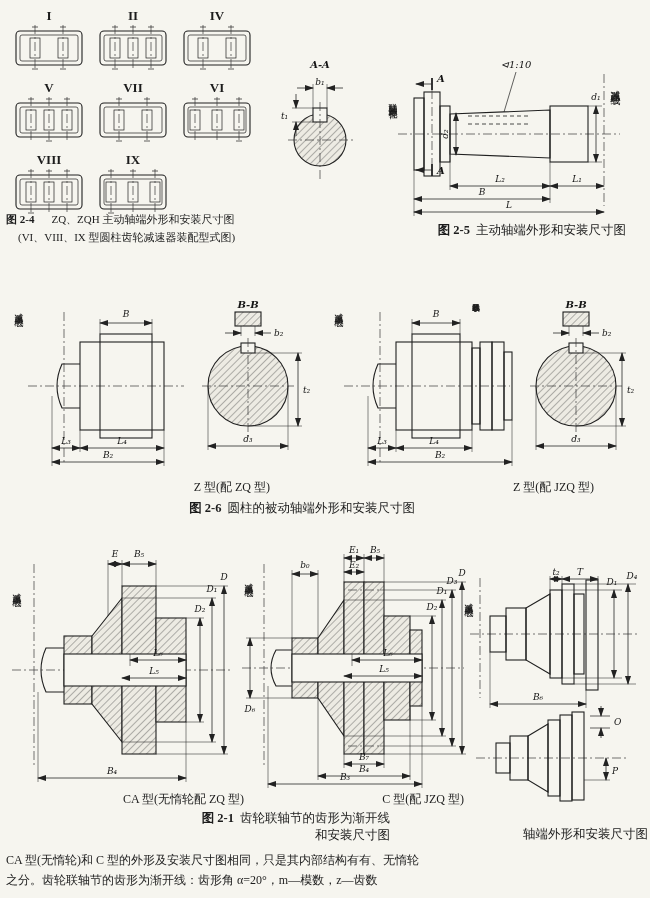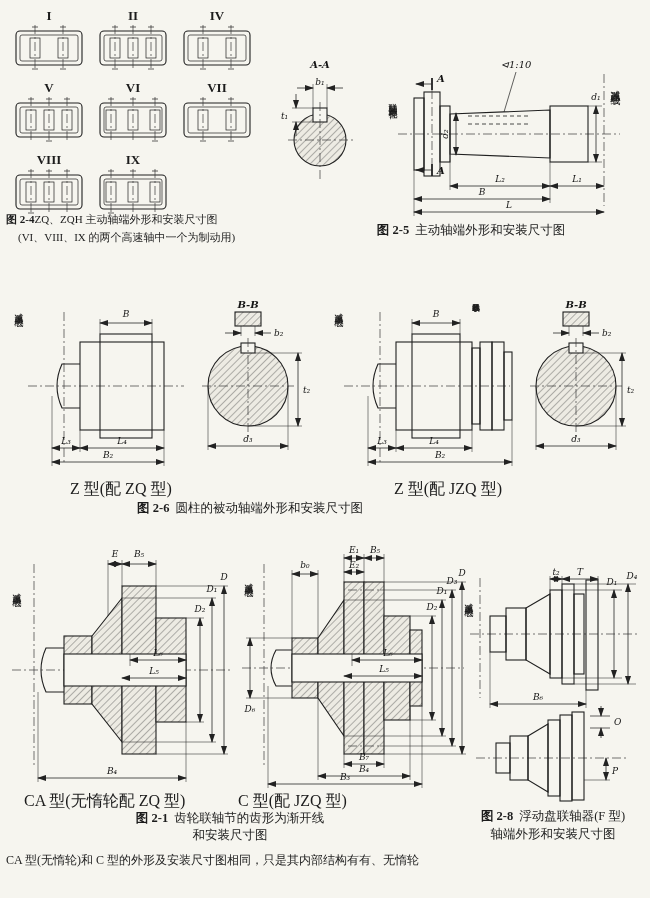--- a/index.html
+++ b/index.html
@@ -1,25 +1,25 @@
 <!DOCTYPE html>
 <html><head>
 <meta charset="utf-8">
 <style>
   *{margin:0;padding:0;box-sizing:border-box}
   html,body{width:650px}
   body{background:#9a9a9a;font-family:"Liberation Serif",serif}
   .page{position:relative;width:650px;height:898px;background:#f6f5ef;color:#1c1c1c;overflow:hidden}
   .abs{position:absolute}
   .vtext{writing-mode:vertical-rl;text-orientation:upright;letter-spacing:1px;line-height:1;color:#1c1c1c}
-  .cap{font-size:12.5px;white-space:nowrap;text-align:center}
+  .cap{font-size:12.5px;white-space:nowrap;text-align:right}
   .cap b{margin-right:6px}
   .capl{font-size:11px;white-space:nowrap}
-  .capl b{margin-right:0}
-  .sub{font-size:16px;white-space:nowrap;text-align:left}
+  .capl b{margin-right:17px}
+  .sub{font-size:12px;white-space:nowrap;text-align:right}
   .foot{font-size:12px;white-space:nowrap}
   .rn{font-size:13px;font-weight:bold;text-align:center;height:15px}
   .grid24{display:grid;grid-template-columns:repeat(3,82px);grid-row-gap:3px;grid-column-gap:2px}
   .cell{text-align:center}
   svg text{font-family:"DejaVu Serif",serif;fill:#141414;font-style:italic;font-size:10px}
   svg text.dls{font-size:9px}
   svg text.sec{font-weight:bold;font-size:10px}
   .ln{stroke:#202020;stroke-width:1.1;fill:none}
   .lnt{stroke:#202020;stroke-width:.7;fill:none}
   .cl{stroke:#3a3a3a;stroke-width:.7;stroke-dasharray:9 3 2 3;fill:none}
@@ -97,45 +97,45 @@
           <rect class="lnt" x="11" y="12" width="58" height="26" rx="2"></rect>
       <rect class="lnt" x="17" y="15" width="10" height="20"></rect>
           <rect class="lnt" x="35" y="15" width="10" height="20"></rect>
           <rect class="lnt" x="53" y="15" width="10" height="20"></rect>
       <path class="cl" d="M22,2V48M40,2V48M58,2V48"></path>
           <path class="lnt" d="M19,4H25M37,4H43M55,4H61M37,46H43"></path>
     </svg>
   </div>
 
   <div class="cell">
+    <div class="rn">VII</div>
+    <svg width="80" height="50" viewBox="0 0 80 50">
+      <rect class="ln" x="7" y="8" width="66" height="34" rx="4"></rect>
+          <rect class="lnt" x="11" y="12" width="58" height="26" rx="2"></rect>
+      <rect class="lnt" x="21" y="15" width="10" height="20"></rect>
+          <rect class="lnt" x="49" y="15" width="10" height="20"></rect>
+      <path class="cl" d="M26,2V48M54,2V48"></path>
+          <path class="lnt" d="M23,4H29M51,4H57M23,46H29M51,46H57"></path>
+    </svg>
+  </div>
+
+  <div class="cell">
     <div class="rn">VI</div>
     <svg width="80" height="50" viewBox="0 0 80 50">
       <rect class="ln" x="7" y="8" width="66" height="34" rx="4"></rect>
           <rect class="lnt" x="11" y="12" width="58" height="26" rx="2"></rect>
       <rect class="lnt" x="13" y="15" width="10" height="20"></rect>
           <rect class="lnt" x="35" y="15" width="10" height="20"></rect>
           <rect class="lnt" x="57" y="15" width="10" height="20"></rect>
       <path class="cl" d="M18,2V48M40,2V48M62,2V48"></path>
           <path class="lnt" d="M15,4H21M37,4H43M59,4H65M59,46H65"></path>
     </svg>
   </div>
 
   <div class="cell">
-    <div class="rn">VII</div>
-    <svg width="80" height="50" viewBox="0 0 80 50">
-      <rect class="ln" x="7" y="8" width="66" height="34" rx="4"></rect>
-          <rect class="lnt" x="11" y="12" width="58" height="26" rx="2"></rect>
-      <rect class="lnt" x="21" y="15" width="10" height="20"></rect>
-          <rect class="lnt" x="49" y="15" width="10" height="20"></rect>
-      <path class="cl" d="M26,2V48M54,2V48"></path>
-          <path class="lnt" d="M23,4H29M51,4H57M23,46H29M51,46H57"></path>
-    </svg>
-  </div>
-
-  <div class="cell">
     <div class="rn">VIII</div>
     <svg width="80" height="50" viewBox="0 0 80 50">
       <rect class="ln" x="7" y="8" width="66" height="34" rx="4"></rect>
           <rect class="lnt" x="11" y="12" width="58" height="26" rx="2"></rect>
       <rect class="lnt" x="17" y="15" width="10" height="20"></rect>
           <rect class="lnt" x="35" y="15" width="10" height="20"></rect>
           <rect class="lnt" x="53" y="15" width="10" height="20"></rect>
       <path class="cl" d="M22,2V48M40,2V48M58,2V48"></path>
           <path class="lnt" d="M19,4H25M37,4H43M55,4H61M19,46H25"></path>
     </svg>
@@ -149,21 +149,21 @@
       <rect class="lnt" x="13" y="15" width="10" height="20"></rect>
           <rect class="lnt" x="35" y="15" width="10" height="20"></rect>
           <rect class="lnt" x="57" y="15" width="10" height="20"></rect>
       <path class="cl" d="M18,2V48M40,2V48M62,2V48"></path>
           <path class="lnt" d="M15,4H21M37,4H43M59,4H65M15,46H21"></path>
     </svg>
   </div>
 </div>
 
 <div class="abs capl" style="left:6px;top:212px"><b>图 2-4</b><span>ZQ、ZQH 主动轴端外形和安装尺寸图</span></div>
-<div class="abs capl" style="left:18px;top:230px">(VI、VIII、IX 的两个高速轴中一个为制动用)</div>
+<div class="abs capl" style="left:18px;top:230px">(VI、VIII、IX 型圆柱齿轮减速器装配型式图)</div>
 
 <svg class="abs" style="left:278px;top:54px" width="368" height="166" viewBox="0 0 368 166">
 
   <text class="sec" x="42" y="14" text-anchor="middle">A-A</text>
   <g>
     <circle class="ht" cx="42" cy="86" r="26"></circle>
     <rect class="bg" x="35" y="54" width="14" height="14"></rect>
     <path class="cl" d="M42,48V126M10,86H76"></path>
   </g>
   <g>
@@ -481,18 +481,18 @@
     <rect class="ln" x="104" y="147" width="12" height="86"></rect>
     <rect class="ln" x="116" y="144" width="12" height="88"></rect>
   </g>
   <g>
     <path class="ext" d="M128,212H154"></path>
     <line class="dim" x1="150" y1="190" x2="150" y2="212" marker-start="url(#as)" marker-end="url(#ae)"></line>
     <text class="dls" x="156" y="206">P</text>
   </g>
 </svg>
 <div class="abs vtext" style="left:464px;top:596px;height:96px;font-size:9px">减速器中心线</div>
-<div class="abs cap" style="left:458px;top:808px;width:190px"><b>图 2-8</b><span>浮动盘联轴器(F 型)</span></div>
 <div class="abs cap" style="left:458px;top:826px;width:190px">轴端外形和安装尺寸图</div>
 
 <div class="abs foot" style="left:6px;top:852px;width:640px">CA 型(无惰轮)和 C 型的外形及安装尺寸图相同，只是其内部结构有有、无惰轮</div>
+<div class="abs foot" style="left:6px;top:872px;width:640px">之分。齿轮联轴节的齿形为渐开线：齿形角 α=20°，m—模数，z—齿数</div>
 
 </div>
 
 </body></html>

